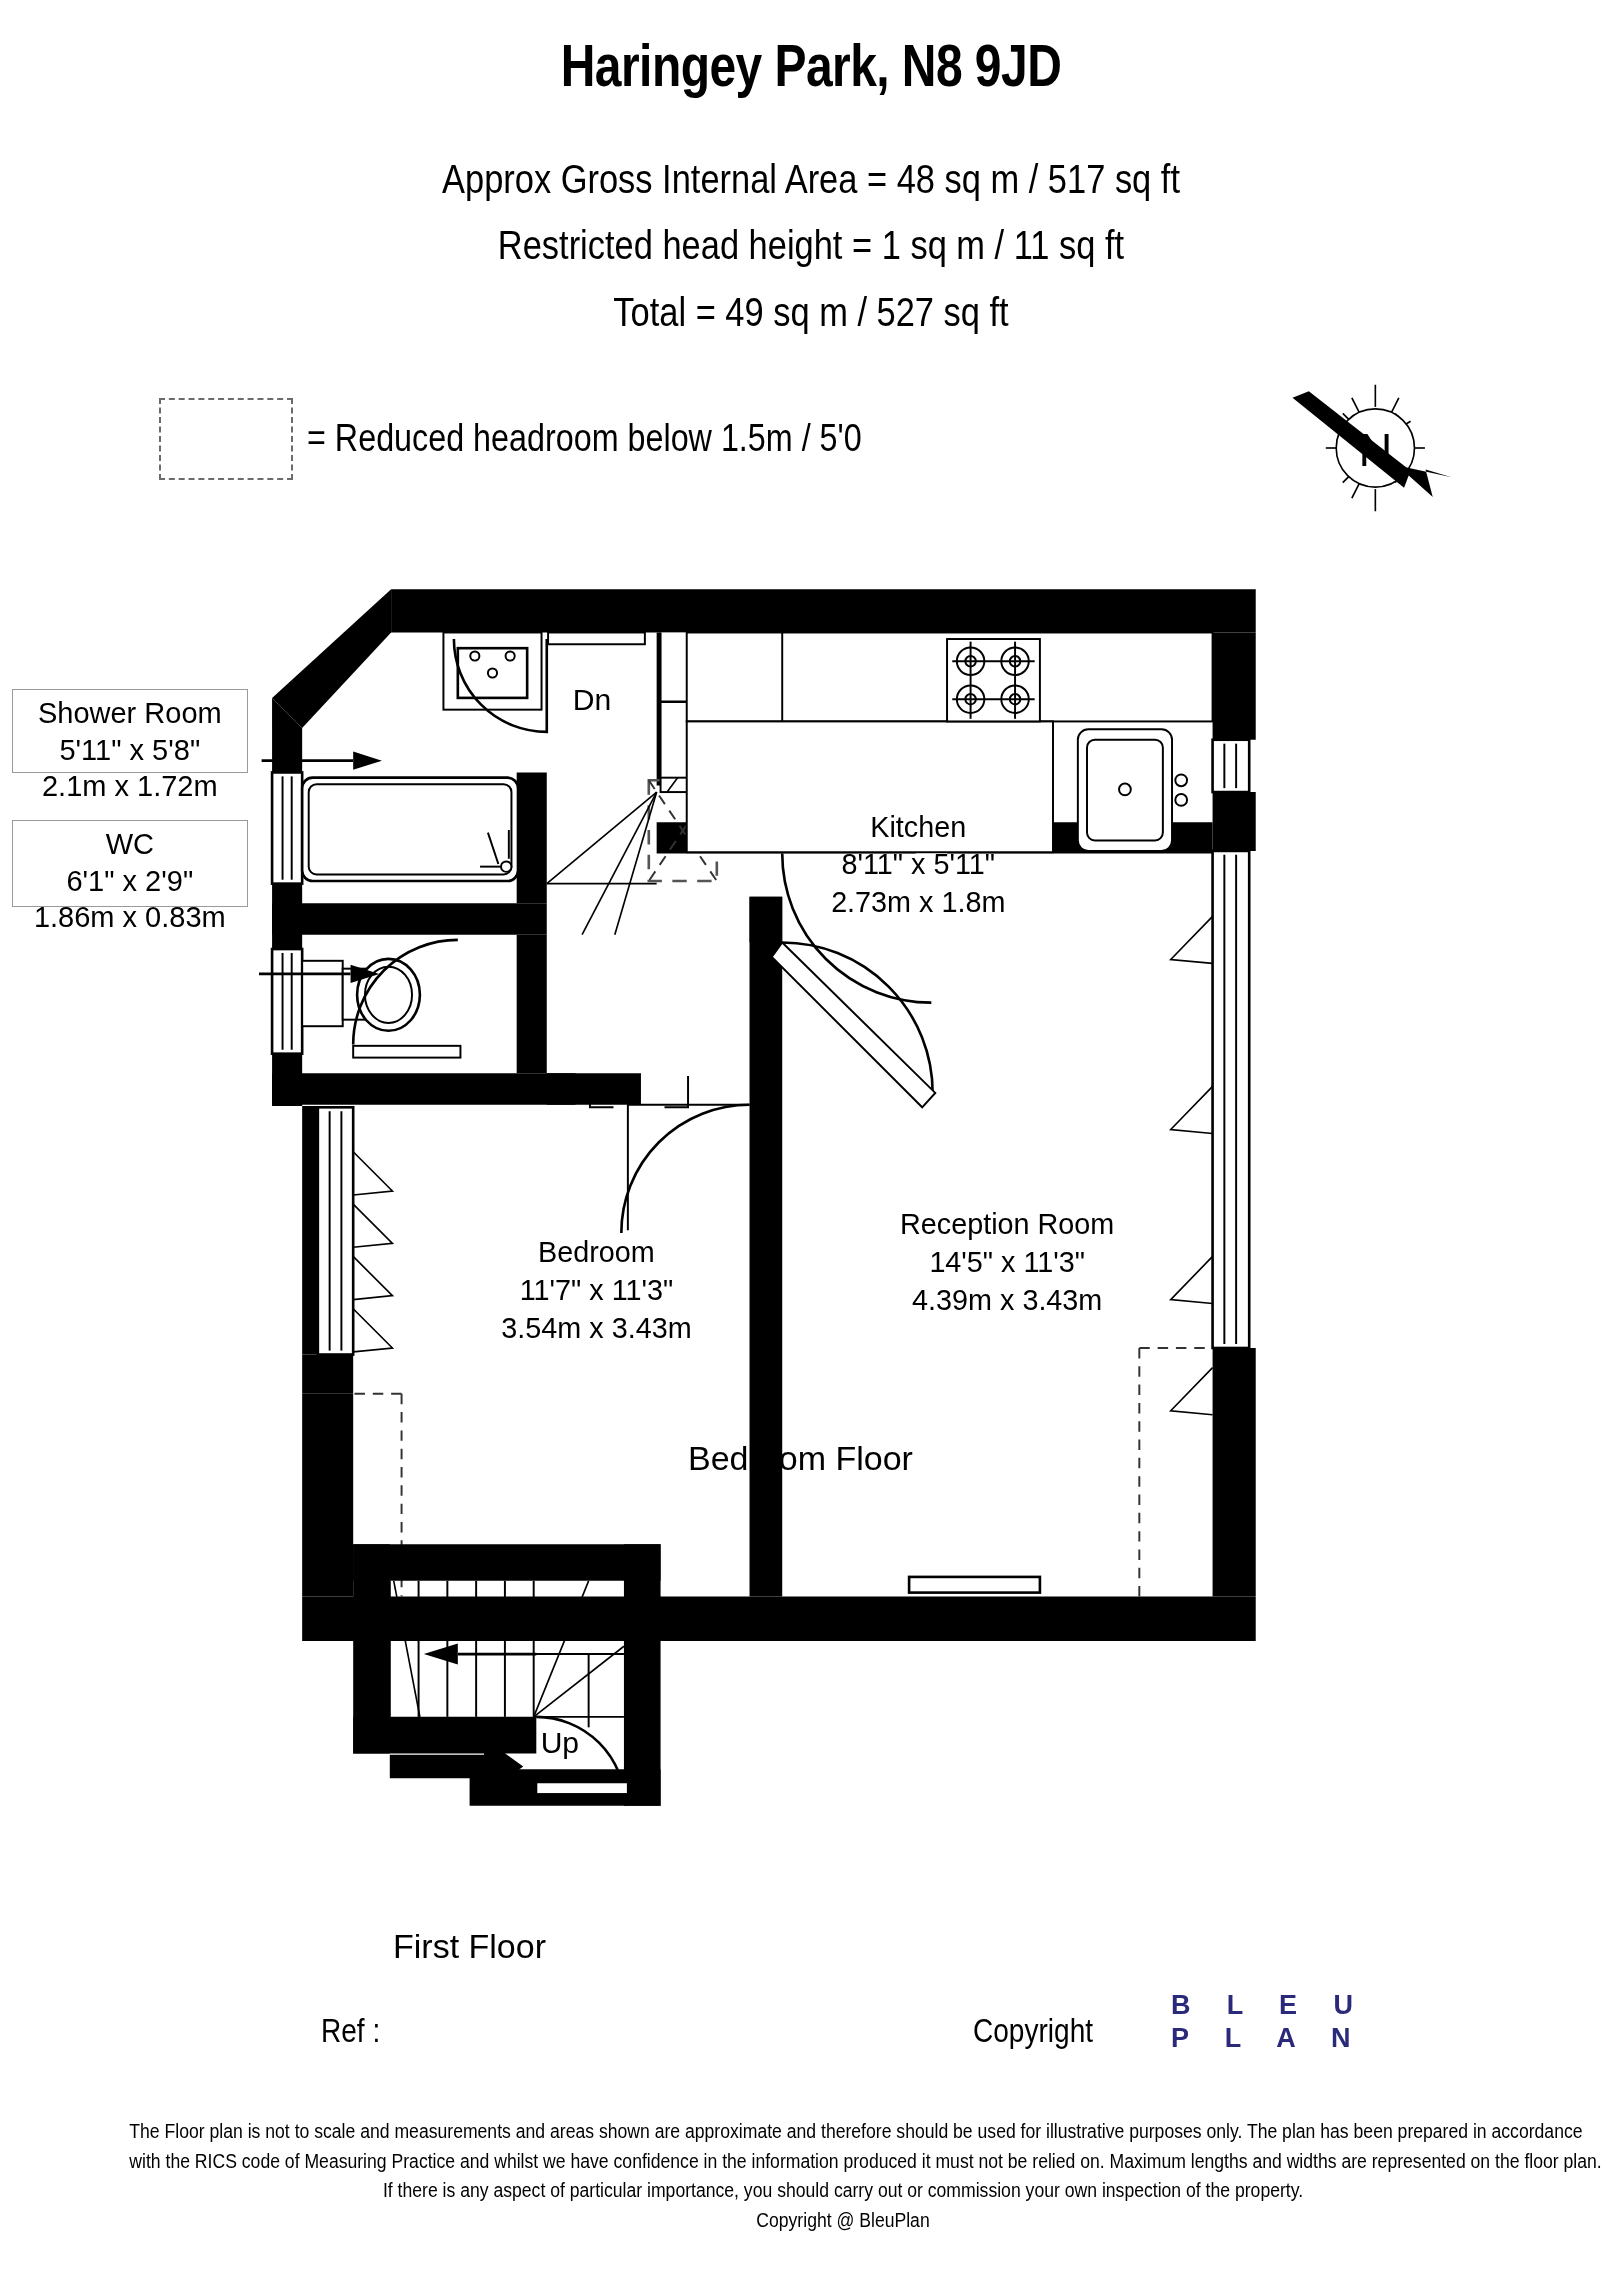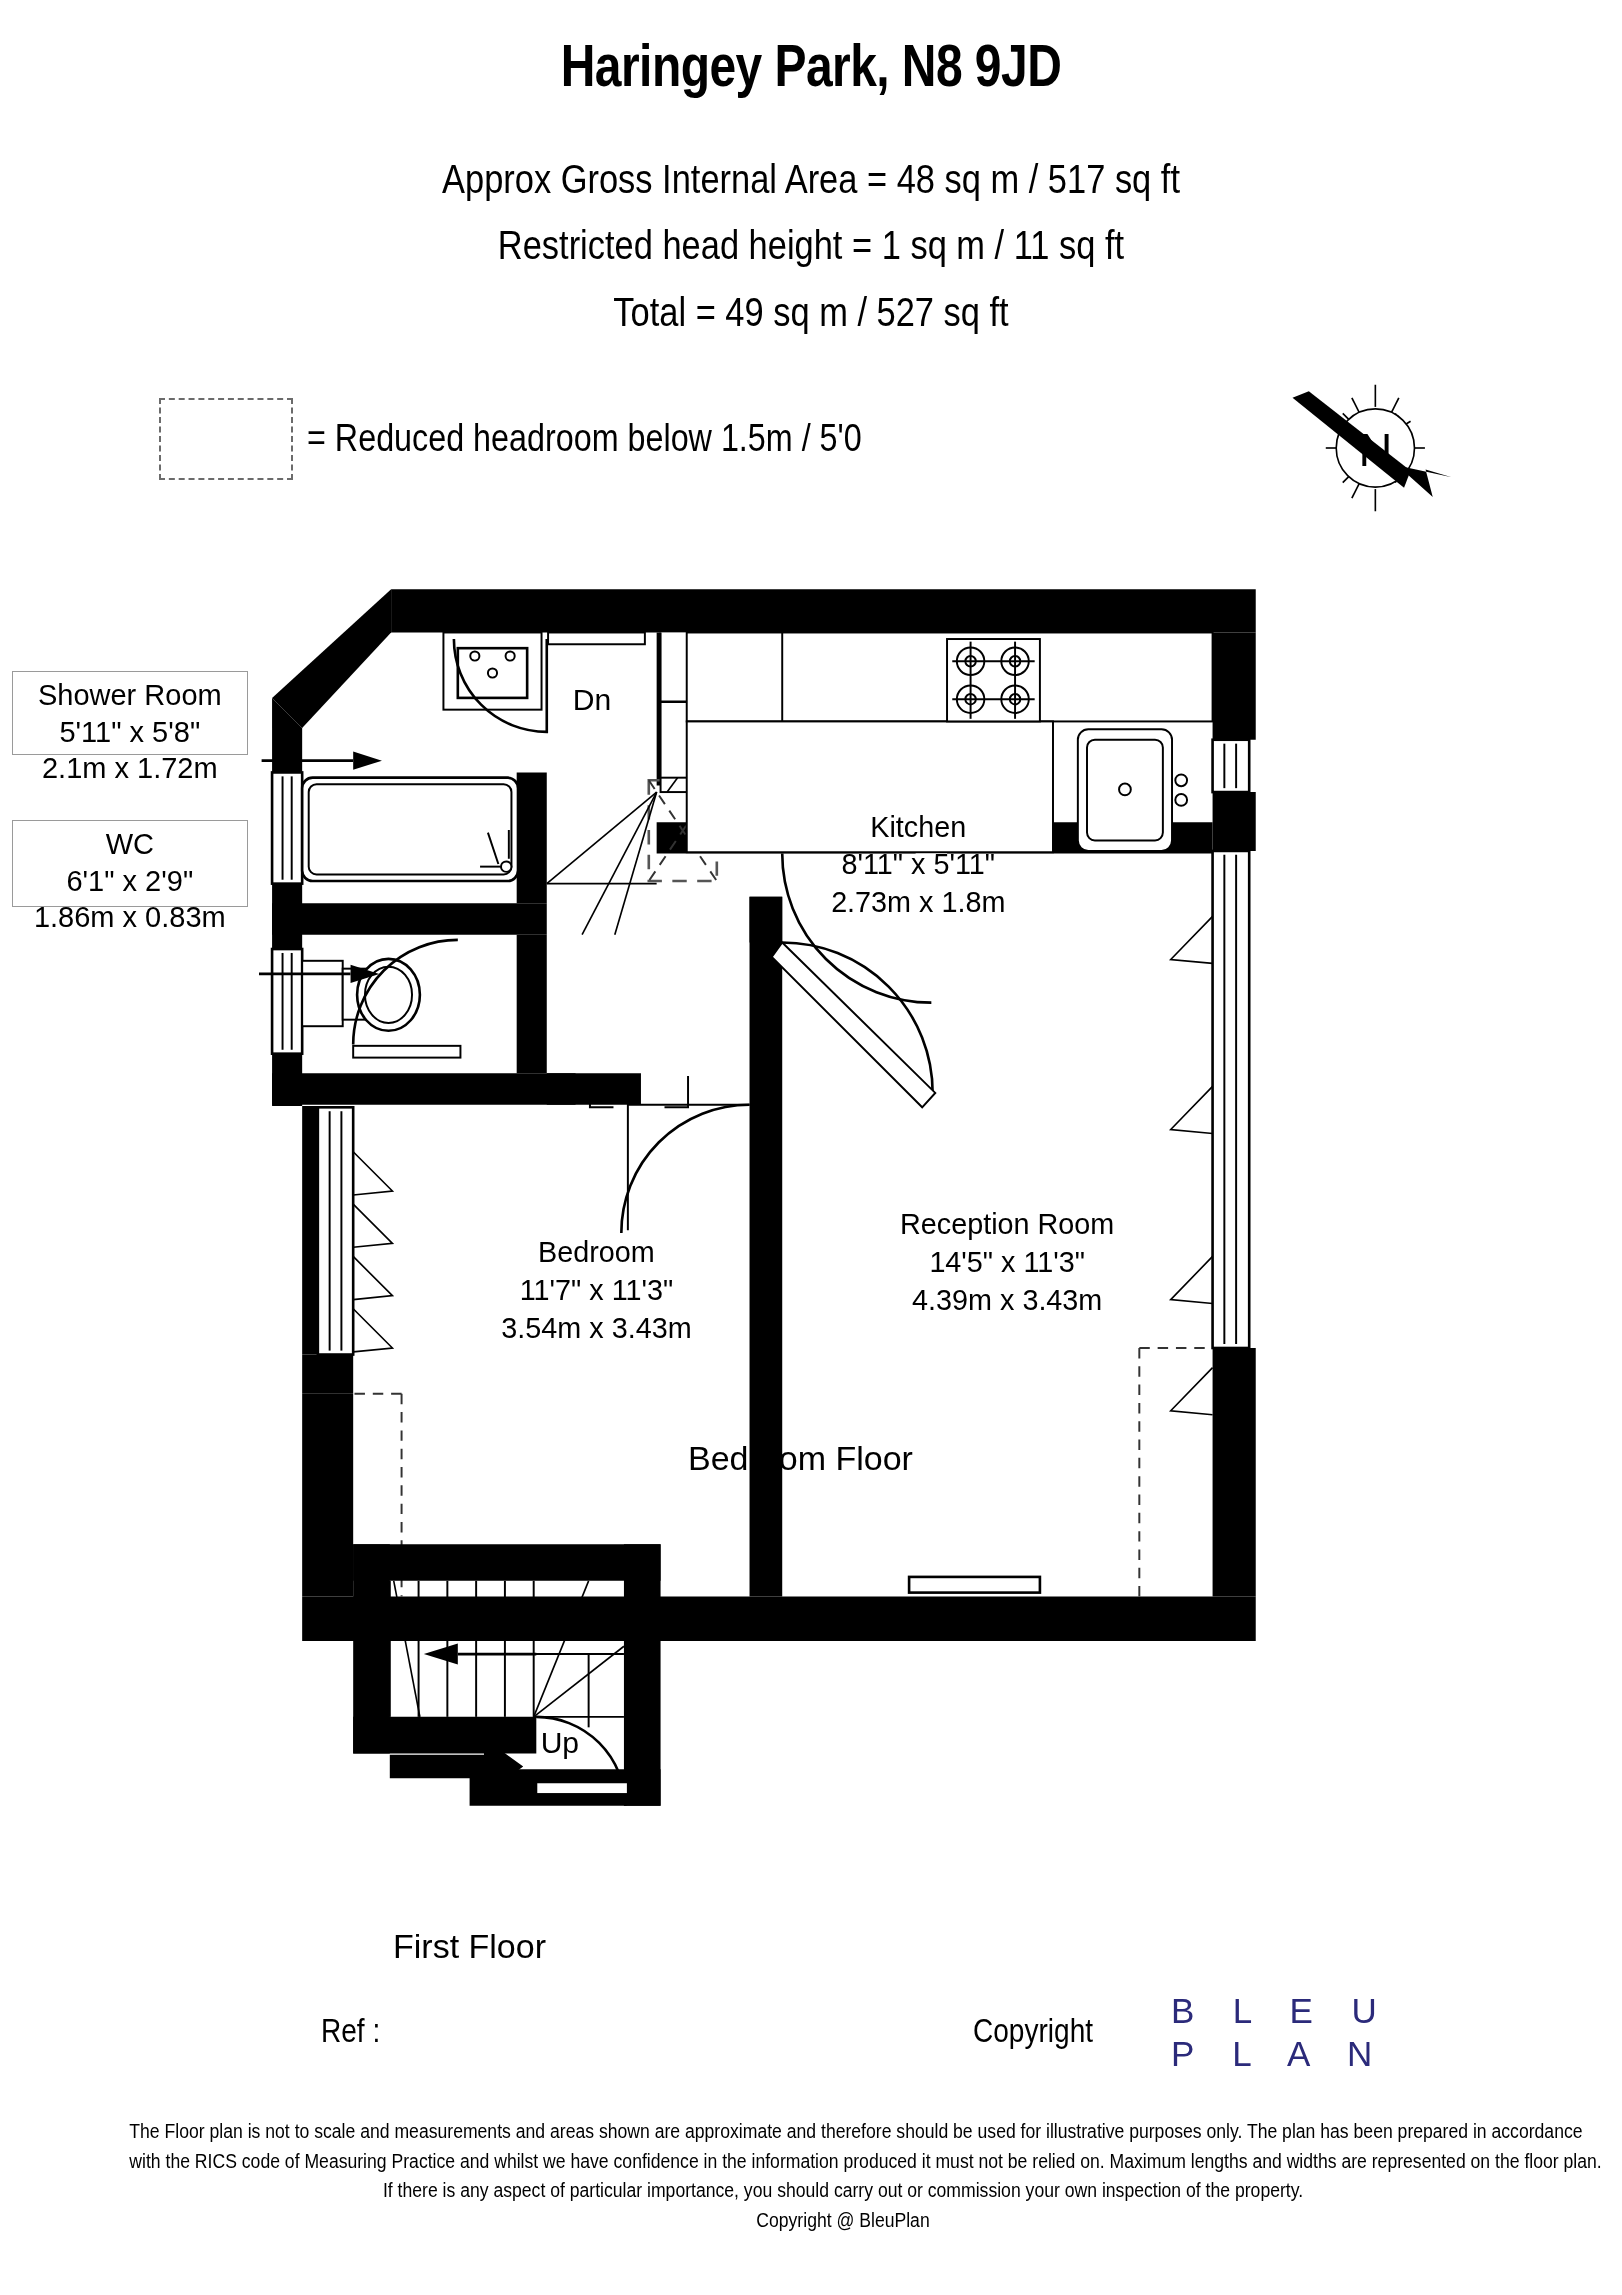--- a/index.html
+++ b/index.html
@@ -81,21 +81,21 @@
   .spec-box {
     position: absolute;
     border: 1.3px solid #9a9a9a;
     background: #ffffff;
     box-sizing: border-box;
     text-align: center;
     font-size: 29px;
     line-height: 1.26;
     padding-top: 5.2px;
   }
-  #spec-shower { left: 11.8px; top: 671px; width: 236px; height: 84px; }
+  #spec-shower { left: 11.8px; top: 689px; width: 236px; height: 84px; }
   #spec-wc     { left: 11.8px; top: 820px; width: 236px; height: 87px; }
   .spec-line { display: block; white-space: nowrap; }
 
   
   #plan-svg {
     position: absolute;
     left: 0;
     top: 576px;
     width: 1622px;
     height: 1302px;
@@ -128,22 +128,22 @@
     font-family: "Liberation Sans Narrow", "Liberation Sans", sans-serif;
     font-size: 33px;
     transform: scaleX(0.85);
     transform-origin: left top;
     white-space: nowrap;
   }
   .logo {
     position: absolute;
     left: 1171px;
     top: 1989px;
-    font-weight: normal;
-    font-size: 35px;
+    font-weight: bold;
+    font-size: 27px;
     letter-spacing: 14.4px;
     line-height: 1.24;
   }
   .logo div { white-space: nowrap; }
 
   .disclaimer {
     position: absolute;
     left: 0;
     top: 2117px;
     width: 1622px;

